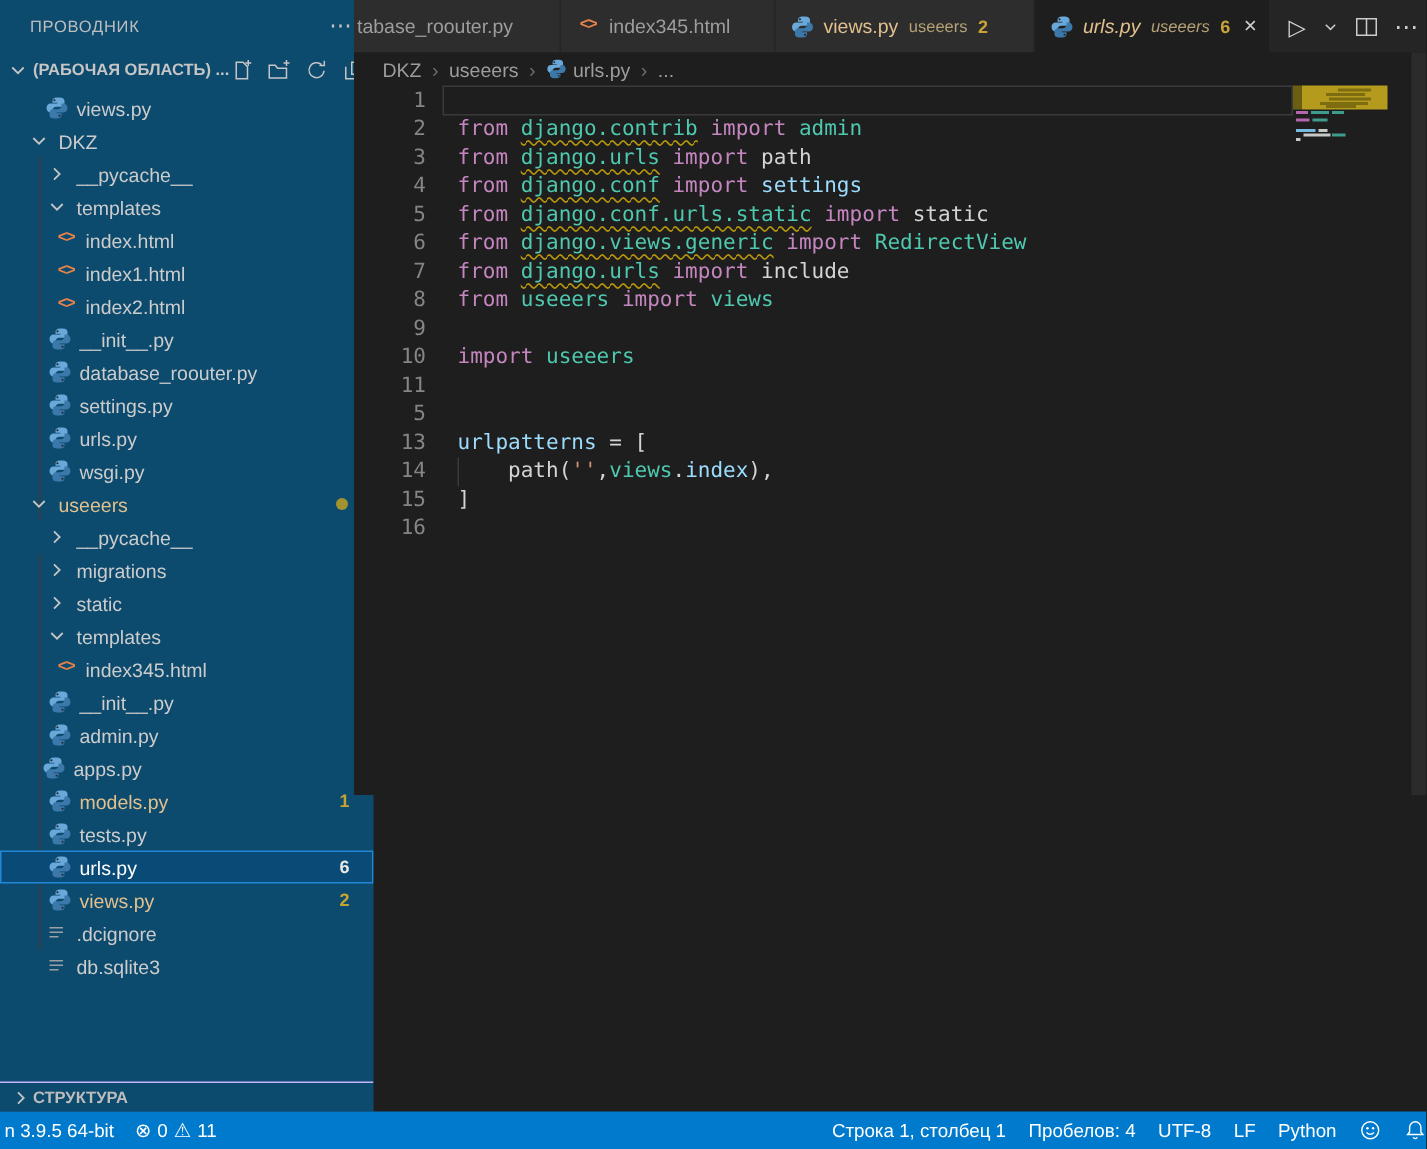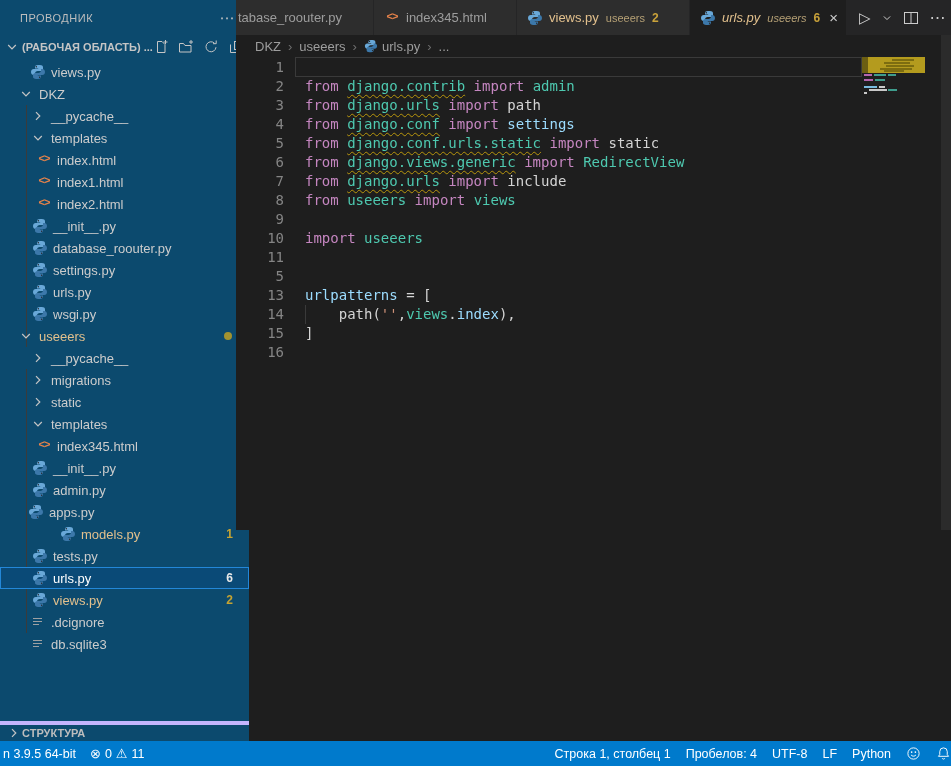--- a/index.html
+++ b/index.html
@@ -19,21 +19,21 @@
   .row .lbl{margin-left:5px;white-space:nowrap}
   .row.mod>.lbl{color:#E2C08D}
   .row.sel{background:#0A4A77;outline:1px solid #2387D8;outline-offset:-1px;color:#FFF}
   .badge{position:absolute;right:16px;font-size:12px;font-weight:bold;color:#C5A332}
   .row.sel .badge{color:#E8E8E8}
   .dot{position:absolute;right:17px;width:8px;height:8px;border-radius:50%;background:#A29330}
   .tguide{position:absolute;left:26px;width:1px;background:#3B3B3B}
   .fico{width:16px;height:16px;flex:none}
   .html-ico{display:inline-block;width:16px;font-weight:bold;font-size:11px;color:#E8834A;text-align:center;letter-spacing:-1px}
   .chev{width:16px;height:16px;flex:none}
-  .outline-h{position:absolute;top:721px;left:0;width:100%;height:20px;border-top:4px solid #c4b5fd;display:flex;align-items:center;font-size:11px;font-weight:bold;color:#BDBDBD;padding-left:6px;cursor:pointer}
+  .outline-h{position:absolute;top:721px;left:0;width:100%;height:20px;border-top:1px solid #c4b5fd;display:flex;align-items:center;font-size:11px;font-weight:bold;color:#BDBDBD;padding-left:6px;cursor:pointer}
   
   .editor{position:absolute;left:236px;top:0;right:0;height:530px;background:#1E1E1E}
   .tabbar{position:absolute;top:0;left:0;width:100%;height:35px;background:#252526;display:flex}
   .tab{height:35px;display:flex;align-items:center;background:#2D2D2D;margin-right:1px;padding:0 10px;font-size:13px;color:#9D9D9D;cursor:pointer;overflow:hidden}
   .tab.active{background:#1E1E1E}
   .tab .tlabel{margin-left:6px;white-space:nowrap}
   .tab.noicon .tlabel{margin-left:0}
   .tab.mod .tlabel{color:#E2C08D}
   .tab .tdesc{margin-left:7px;font-size:11px;color:#9D9D9D;white-space:nowrap}
   .tab.mod .tdesc{color:#B5A075}
@@ -247,21 +247,21 @@
         </div>
         <div class="row" style="padding-left: 28px;">
           <svg class="fico" viewBox="0 0 16 16">
             <path fill="#69A8D8" d="M7.9 1C6 1 5 1.9 5 3.2V4.5h3.2V5H3.7C2.2 5 1 6.2 1 8c0 1.8 1.2 3 2.7 3H5V9.6C5 8.2 6.2 7.1 7.7 7.1h3.1c1.2 0 2.2-1 2.2-2.2V3.2C13 1.9 11.8 1 9.9 1z"></path>
             <path fill="#3C78AA" d="M8.1 15c1.9 0 2.9-.9 2.9-2.2v-1.3H7.8V11h4.5c1.5 0 2.7-1.2 2.7-3 0-1.8-1.2-3-2.7-3H11v1.4c0 1.4-1.2 2.5-2.7 2.5H5.2C4 8.9 3 9.9 3 11.1v1.7C3 14.1 4.2 15 6.1 15z"></path>
             <circle cx="6.3" cy="2.8" r=".7" fill="#252526"></circle>
             <circle cx="9.7" cy="13.2" r=".7" fill="#252526"></circle>
           </svg>
           <span class="lbl">apps.py</span>
         </div>
-        <div class="row mod" style="padding-left: 32px; margin-left: 28px;">
+        <div class="row mod" style="padding-left: 32px;">
           <svg class="fico" viewBox="0 0 16 16">
             <path fill="#69A8D8" d="M7.9 1C6 1 5 1.9 5 3.2V4.5h3.2V5H3.7C2.2 5 1 6.2 1 8c0 1.8 1.2 3 2.7 3H5V9.6C5 8.2 6.2 7.1 7.7 7.1h3.1c1.2 0 2.2-1 2.2-2.2V3.2C13 1.9 11.8 1 9.9 1z"></path>
             <path fill="#3C78AA" d="M8.1 15c1.9 0 2.9-.9 2.9-2.2v-1.3H7.8V11h4.5c1.5 0 2.7-1.2 2.7-3 0-1.8-1.2-3-2.7-3H11v1.4c0 1.4-1.2 2.5-2.7 2.5H5.2C4 8.9 3 9.9 3 11.1v1.7C3 14.1 4.2 15 6.1 15z"></path>
             <circle cx="6.3" cy="2.8" r=".7" fill="#252526"></circle>
             <circle cx="9.7" cy="13.2" r=".7" fill="#252526"></circle>
           </svg>
           <span class="lbl">models.py</span>
           <span class="badge">1</span>
         </div>
         <div class="row" style="padding-left: 32px;">

